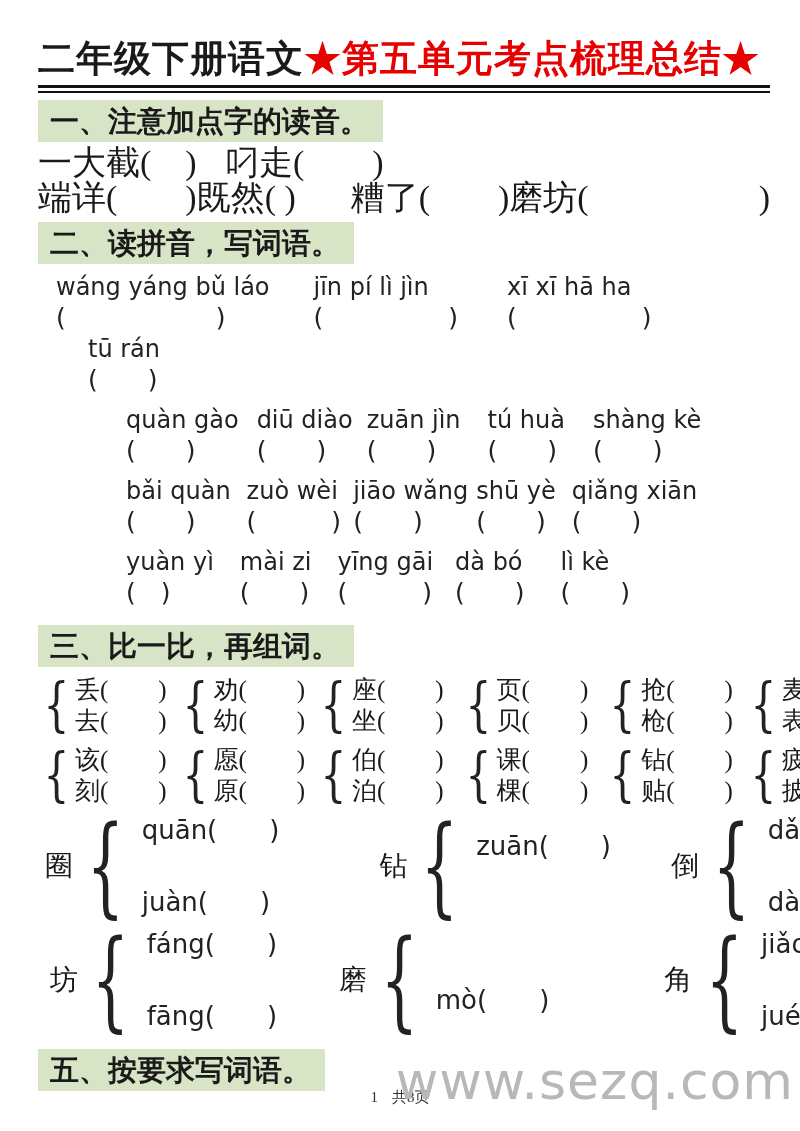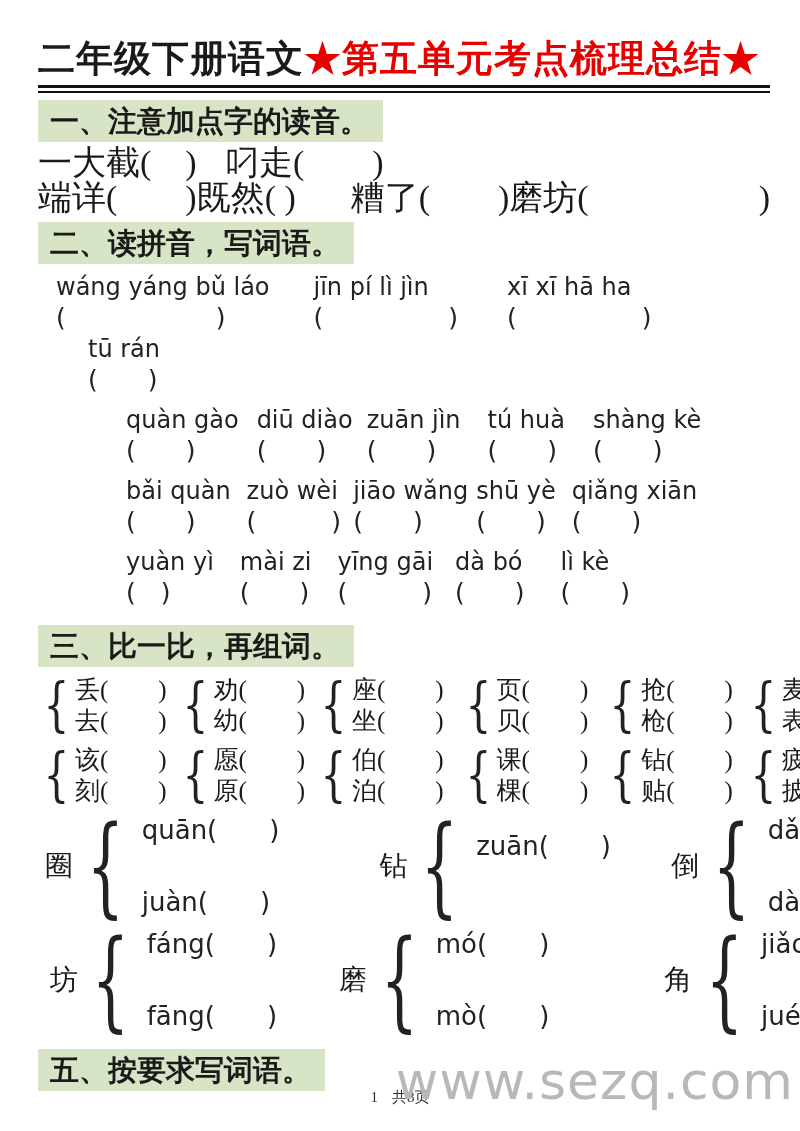--- a/index.html
+++ b/index.html
@@ -318,21 +318,20 @@
       <div class="ms-col">
         <div class="ms-line">fáng(　　)</div>
         <div class="ms-gap"></div>
         <div class="ms-line">fāng(　　)</div>
       </div>
     </div>
     <div class="ms-group" style="margin-left:62px">
       <span class="ms-char">磨</span>
       <span class="brace-big">{</span>
       <div class="ms-col">
-        <div class="ms-line">mó(　　)</div>
         <div class="ms-gap"></div>
         <div class="ms-line">mò(　　)</div>
       </div>
     </div>
     <div class="ms-group" style="margin-left:115px">
       <span class="ms-char">角</span>
       <span class="brace-big">{</span>
       <div class="ms-col">
         <div class="ms-line">jiǎo(　　)</div>
         <div class="ms-gap"></div>

